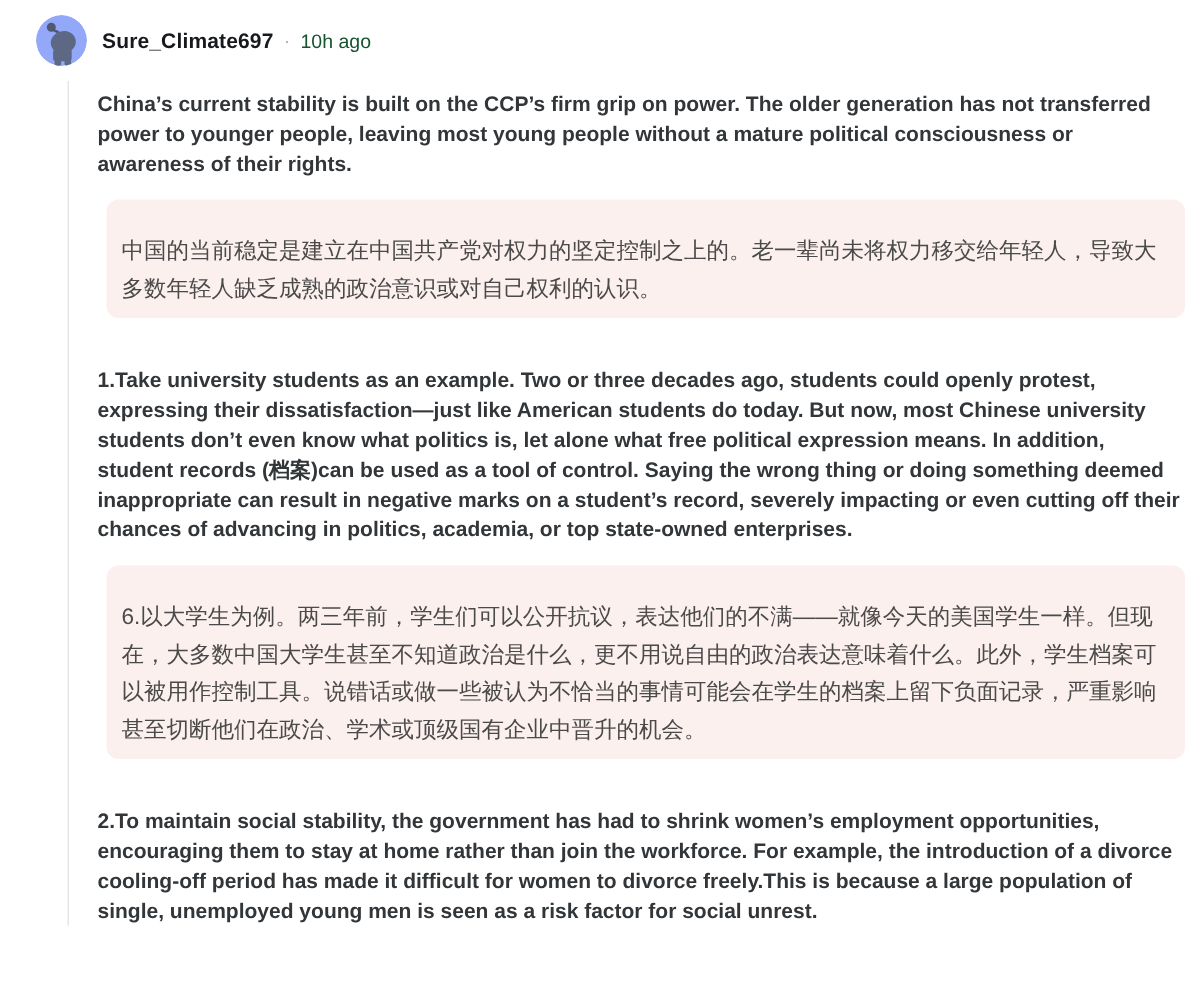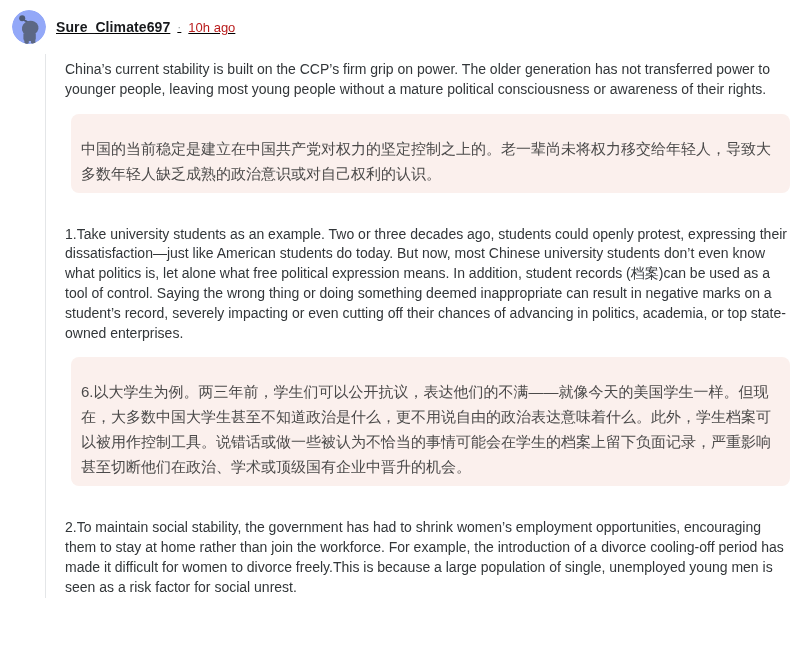--- a/index.html
+++ b/index.html
@@ -24,23 +24,22 @@
     left: 45px;
     top: 54px;
     bottom: 0;
     width: 1px;
     background: #e4e6e8;
     cursor: pointer;
   }
   .comment-header {
     display: flex;
     align-items: center;
-    padding-left: 12px;
+    padding-left: 24px;
     height: 34px;
-    text-decoration: underline;
   }
   .avatar {
     width: 34px;
     height: 34px;
     border-radius: 50%;
     overflow: hidden;
     flex: 0 0 auto;
     cursor: pointer;
   }
   .avatar svg { display: block; }
@@ -52,31 +51,32 @@
     letter-spacing: 0.1px;
     cursor: pointer;
   }
   .meta-sep {
     margin: 0 7px;
     font-size: 12px;
     color: #9aa0a3;
   }
   .timestamp {
     font-size: 13px;
-    color: #b91c1c;
+    color: #14532d;
   }
   .comment-body {
     margin-left: 65px;
     width: 725px;
   }
   .en-paragraph {
     margin: 32px 0 0 0;
     font-size: 14px;
     line-height: 19.8px;
     color: #323639;
+    font-weight: bold;
   }
   .en-paragraph.first {
     margin-top: 16px;
   }
   .zh-translation {
     margin: 14px 0 0 6px;
     background: #fbf0ed;
     border-radius: 8px;
     padding: 22px 10px 7px 10px;
     font-size: 15px;

